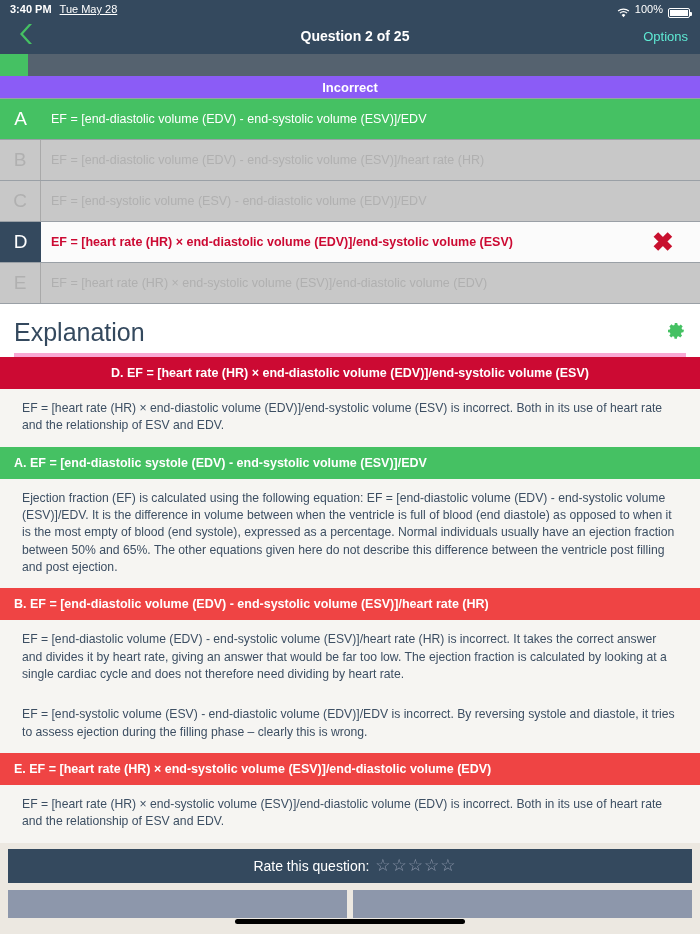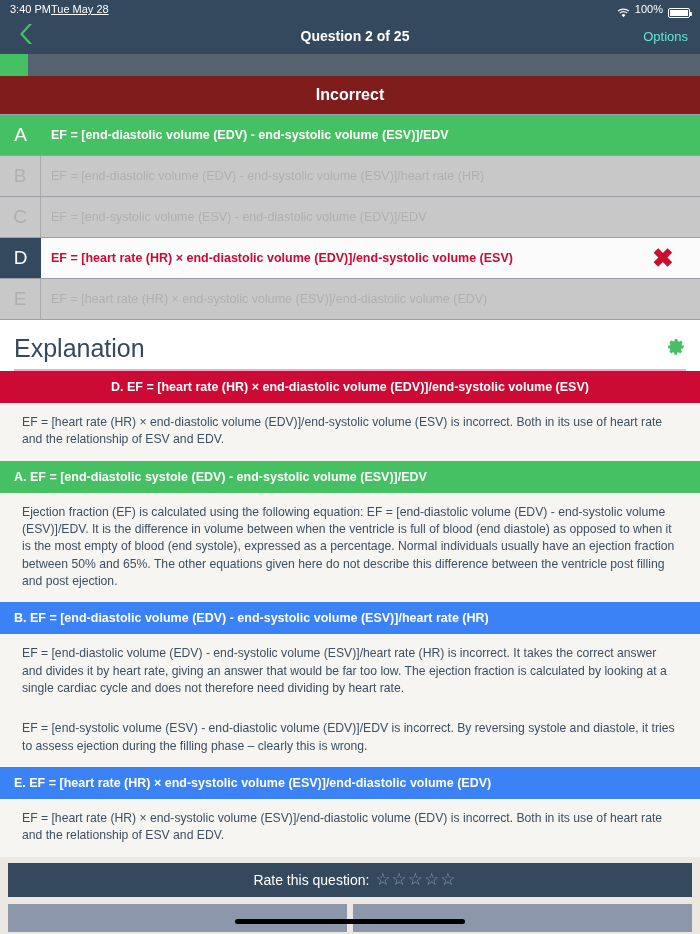--- a/index.html
+++ b/index.html
@@ -10,21 +10,21 @@
     overflow: hidden;
   }
   .screen { position: relative; width: 700px; height: 934px; background: #ece8e1; }
 
   
   .statusbar {
     height: 18px; background: #34495e; color: #ffffff;
     display: flex; align-items: center; padding: 0 10px;
     font-size: 11px; line-height: 18px;
   }
-  .sb-time { font-weight: normal; }
+  .sb-time { font-weight: bold; margin-right: 8px; }
   .sb-date { font-weight: normal; text-decoration: underline; }
   .sb-right { margin-left: auto; display: flex; align-items: flex-end; gap: 5px; }
   .wifi-icon { display: inline-block; width: 13px; height: 10px; position: relative; }
   .wifi-icon svg { display:block; }
   .sb-batt-pct { font-size: 11px; }
   .batt {
     width: 22px; height: 10px; border: 1px solid #ffffff; border-radius: 2px;
     position: relative; display: inline-block;
   }
   .batt::after {
@@ -47,71 +47,71 @@
     margin-left: auto; margin-right: 12px; color: #5eead4;
     font-size: 13px; cursor: pointer; z-index: 2;
   }
 
   
   .progress { height: 22px; background: #55626f; display: flex; }
   .progress-fill { background: #45c163; height: 100%; }
 
   
   .banner {
-    height: 38px; background: #7f1d1d; color: #fff;
+    height: 22px; background: #8b5cf6; color: #fff;
     display: flex; align-items: center; justify-content: center;
-    font-size: 16px; font-weight: bold;
+    font-size: 13px; font-weight: bold;
   }
 
   
   .options-list { border-top: 1px solid #9aa0a6; }
   .opt-row { display: flex; align-items: stretch; height: 41px; border-bottom: 1px solid #9aa0a6; }
   .opt-letter {
     width: 41px; min-width: 41px; display: flex; align-items: center; justify-content: center;
     font-size: 19px; font-weight: normal;
   }
   .opt-text { flex: 1; display: flex; align-items: center; padding: 0 0 0 10px; font-size: 12.5px; }
   .opt-mark { width: 74px; display: flex; align-items: center; justify-content: center; }
 
   
   .opt-row.correct .opt-letter { background: #45c163; color: #ffffff; }
-  .opt-row.correct .opt-text { background: #45c163; color: #ffffff; font-weight: bold; }
+  .opt-row.correct .opt-text { background: #45c163; color: #ffffff; font-weight: normal; }
   .opt-row.correct .opt-mark { background: #45c163; }
 
   
   .opt-row.dimmed .opt-letter { background: #c8c8c8; color: #b0b0b0; }
   .opt-row.dimmed .opt-text { background: #c8c8c8; color: #b0b0b0; }
   .opt-row.dimmed .opt-mark { background: #c8c8c8; }
   .opt-row.dimmed .opt-letter { border-right: 1px solid #a9a9a9; }
 
   
   .opt-row.wrong .opt-letter { background: #34495e; color: #ffffff; }
   .opt-row.wrong .opt-text { background: #fbfbfb; color: #cc0a33; font-weight: bold; }
   .opt-row.wrong .opt-mark { background: #fbfbfb; }
   .x-mark { color: #c8102e; font-size: 26px; font-weight: bold; line-height: 1; }
 
   
   .expl-header {
     background: #ffffff; padding: 14px 14px 0 14px;
   }
   .expl-header-inner {
     display: flex; align-items: flex-end; justify-content: space-between;
-    border-bottom: 2px solid #f9a8d4; padding-bottom: 6px;
+    border-bottom: 4px solid #f9a8d4; padding-bottom: 6px;
   }
   .expl-title { font-size: 25px; color: #34495e; font-weight: normal; }
   .gear-icon { color: #45c163; margin-bottom: 2px; cursor: pointer; }
 
   
   .expl-scroll { background: #f6f5f2; }
   .sec-head {
     padding: 9px 14px; font-size: 12.5px; font-weight: bold; color: #ffffff;
   }
   .sec-head.red { background: #cc0a33; text-align: center; }
   .sec-head.green { background: #45c163; }
-  .sec-head.grey { background: #3b82f6; }
+  .sec-head.grey { background: #ef4444; }
   .sec-body {
     background: #f6f5f2; padding: 11px 22px 12px 22px;
     font-size: 12.2px; line-height: 1.42; color: #3d4f63;
   }
 
   
   .footer { background: #ece8e1; padding: 6px 8px 0 8px; }
   .rate-bar {
     background: #34495e; height: 34px; display: flex; align-items: center;
     justify-content: center; color: #ffffff; font-size: 14px; gap: 6px; padding-left: 9px;

